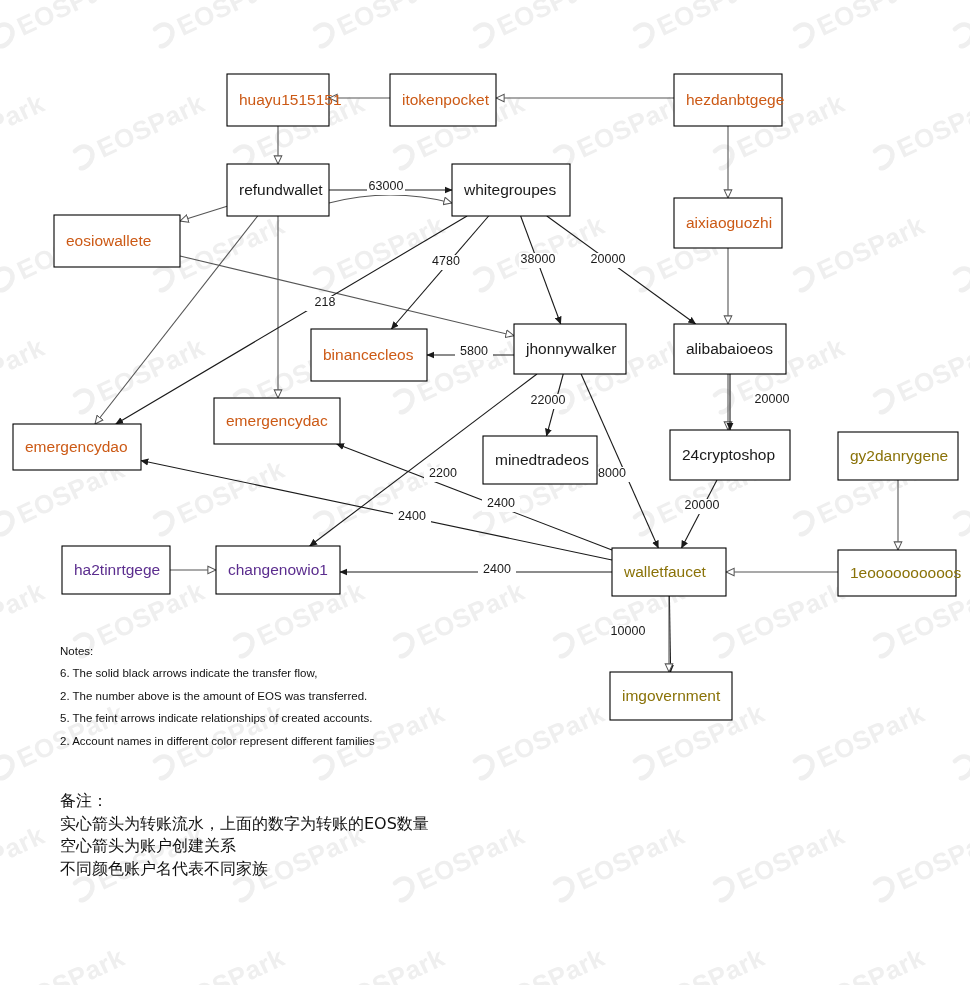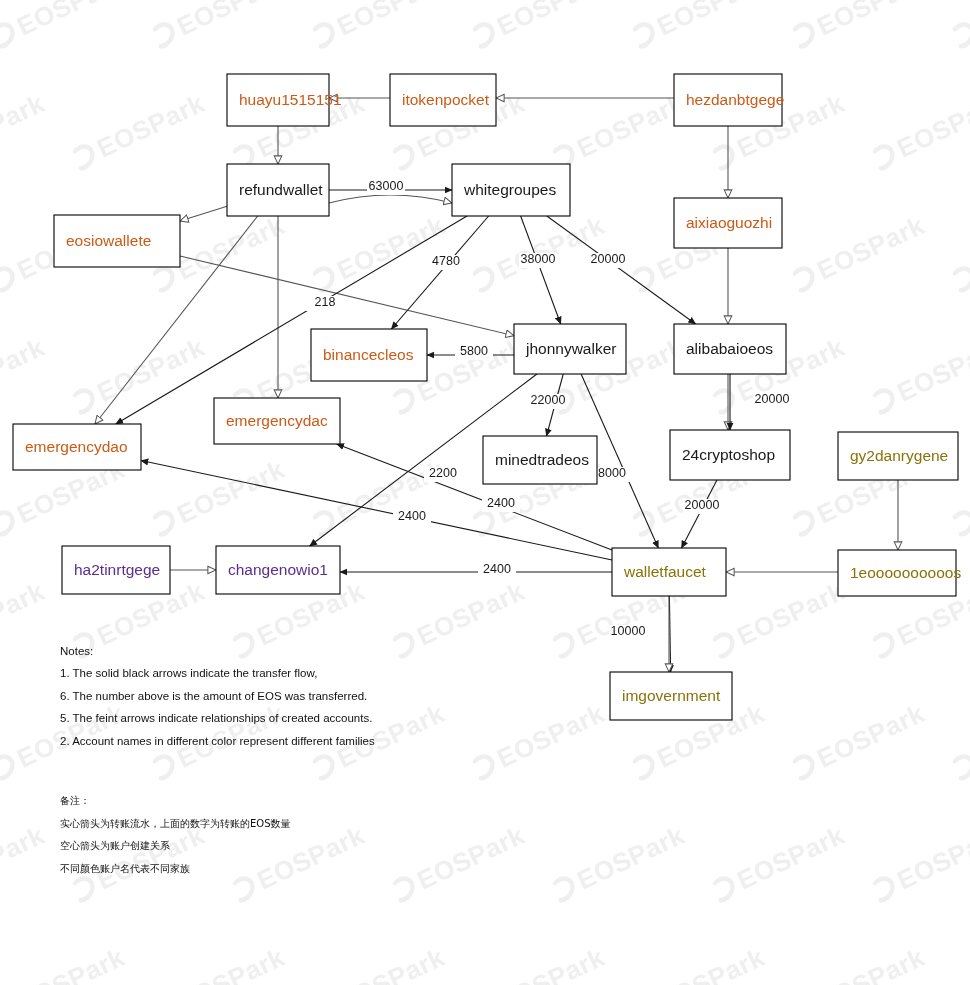--- a/index.html
+++ b/index.html
@@ -37,21 +37,21 @@
   }
   #notes{
     position:absolute;left:60px;top:640px;z-index:3;
     font-family:"Liberation Sans","DejaVu Sans",sans-serif;
     font-size:11.5px;color:#111111;line-height:22.4px;
   }
   #notes .ln{white-space:pre;}
   #notes-cn{
     position:absolute;left:60px;top:790px;z-index:3;
     font-family:"DejaVu Sans","Liberation Sans",sans-serif;
-    font-size:10px;color:#111111;line-height:22.5px;
+    font-size:16px;color:#111111;line-height:22.5px;
   }
   #notes-cn .ln{white-space:pre;}
 </style>
 </head>
 <body>
 
 <div id="stage">
 
   <svg class="layer" id="wm" viewBox="0 0 970 985">
       <g transform="translate(-80,-82) rotate(-25)">
@@ -563,22 +563,22 @@
         </g>
         <g>
           <rect class="nodebox" x="610" y="672" width="122" height="48"></rect>
           <text class="nodelabel fam-olive" x="622" y="697">imgovernment</text>
         </g>
       </g>
   </svg>
 
   <div id="notes">
     <div class="ln">Notes:</div>
-    <div class="ln">1. The solid black arrows indicate the transfer flow,</div>
-    <div class="ln">6. The number above is the amount of EOS was transferred.</div>
+    <div class="ln">6. The solid black arrows indicate the transfer flow,</div>
+    <div class="ln">2. The number above is the amount of EOS was transferred.</div>
     <div class="ln">5. The feint arrows indicate relationships of created accounts.</div>
     <div class="ln">2. Account names in different color represent different families</div>
   </div>
 
   <div id="notes-cn">
     <div class="ln">备注：</div>
     <div class="ln">实心箭头为转账流水，上面的数字为转账的EOS数量</div>
     <div class="ln">空心箭头为账户创建关系</div>
     <div class="ln">不同颜色账户名代表不同家族</div>
   </div>

